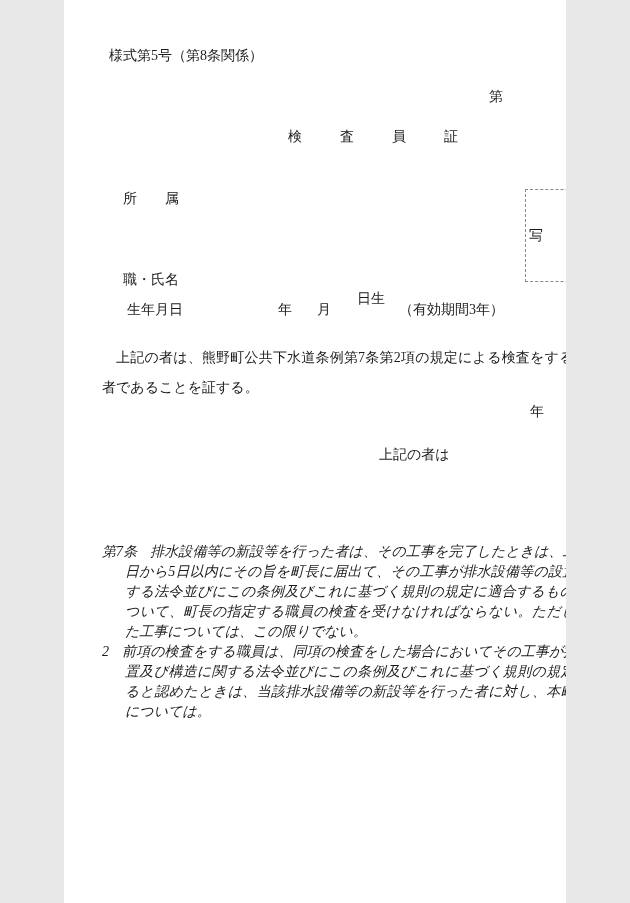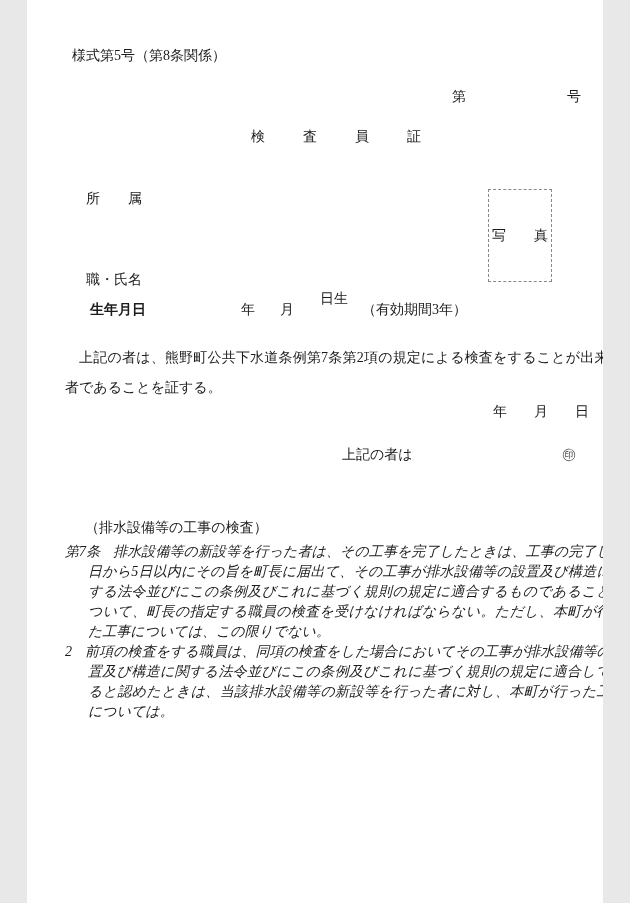--- a/index.html
+++ b/index.html
@@ -1,18 +1,18 @@
 <!DOCTYPE html>
 <html lang="ja"><head>
 <meta charset="utf-8">
 <style>
   html, body { margin: 0; padding: 0; background: #e8e8e8; }
   .page {
     position: relative;
-    width: 576px;
+    width: 502px;
     height: 903px;
     margin: 0 auto;
     background: #ffffff;
     font-family: "Liberation Serif", "DejaVu Serif", serif;
     font-size: 14px;
     color: #1b1b1b;
     overflow: hidden;
   }
   .abs { position: absolute; white-space: nowrap; }
 
@@ -35,21 +35,21 @@
     left: 461px; top: 189px;
     width: 64px; height: 93px;
     border: 1px dashed #888;
     box-sizing: border-box;
     display: flex;
     align-items: center;
     justify-content: center;
   }
   .photo-box span { letter-spacing: 0; }
 
-  .birth-label  { left: 63px;  top: 301px; font-weight: bold; }
+  .birth-label  { left: 63px;  top: 301px; }
   .birth-year   { left: 214px; top: 301px; }
   .birth-month  { left: 253px; top: 301px; }
   .birth-day    { left: 293px; top: 290px; }
   .validity     { left: 335px; top: 301px; text-align: right; }
 
   .certify {
     position: absolute;
     left: 38px; top: 343px; width: 558px;
     line-height: 30px;
     text-align: justify;
@@ -115,20 +115,19 @@
 
   <div class="certify">上記の者は、熊野町公共下水道条例第7条第2項の規定による検査をすることが出来る者であることを証する。</div>
 
   <div class="abs date-year">年</div>
   <div class="abs date-month">月</div>
   <div class="abs date-day">日</div>
 
   <div class="abs issuer">上記の者は</div>
   <div class="abs seal">㊞</div>
 
-  <div class="abs excerpt-sub">（排水設備等の工事の検査）</div>
 
   <div class="excerpt-body">
     <p><span class="para-label">第7条</span><span>排水設備等の新設等を行った者は、その工事を完了したときは、工事の完了した日から5日以内にその旨を町長に届出て、その工事が排水設備等の設置及び構造に関する法令並びにこの条例及びこれに基づく規則の規定に適合するものであることについて、町長の指定する職員の検査を受けなければならない。ただし、本町が行った工事については、この限りでない。</span></p>
     <p><span class="para-label">2</span><span>前項の検査をする職員は、同項の検査をした場合においてその工事が排水設備等の設置及び構造に関する法令並びにこの条例及びこれに基づく規則の規定に適合していると認めたときは、当該排水設備等の新設等を行った者に対し、本町が行った工事については。</span></p>
   </div>
 
 </div>
 
 </body></html>

